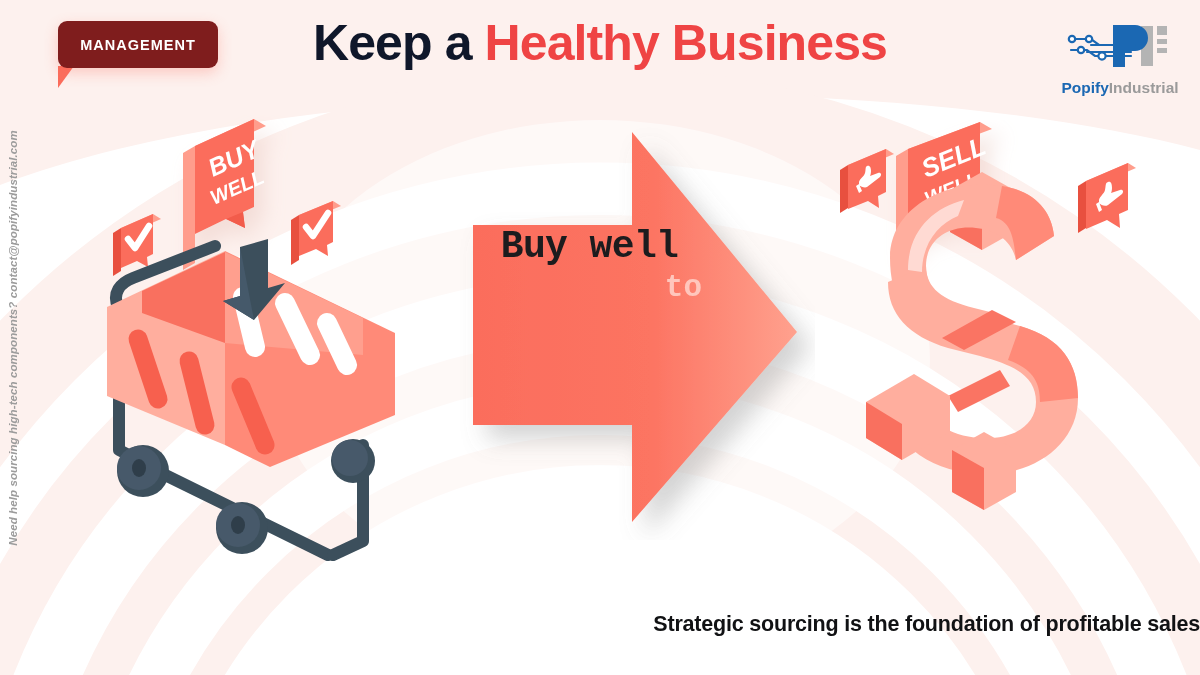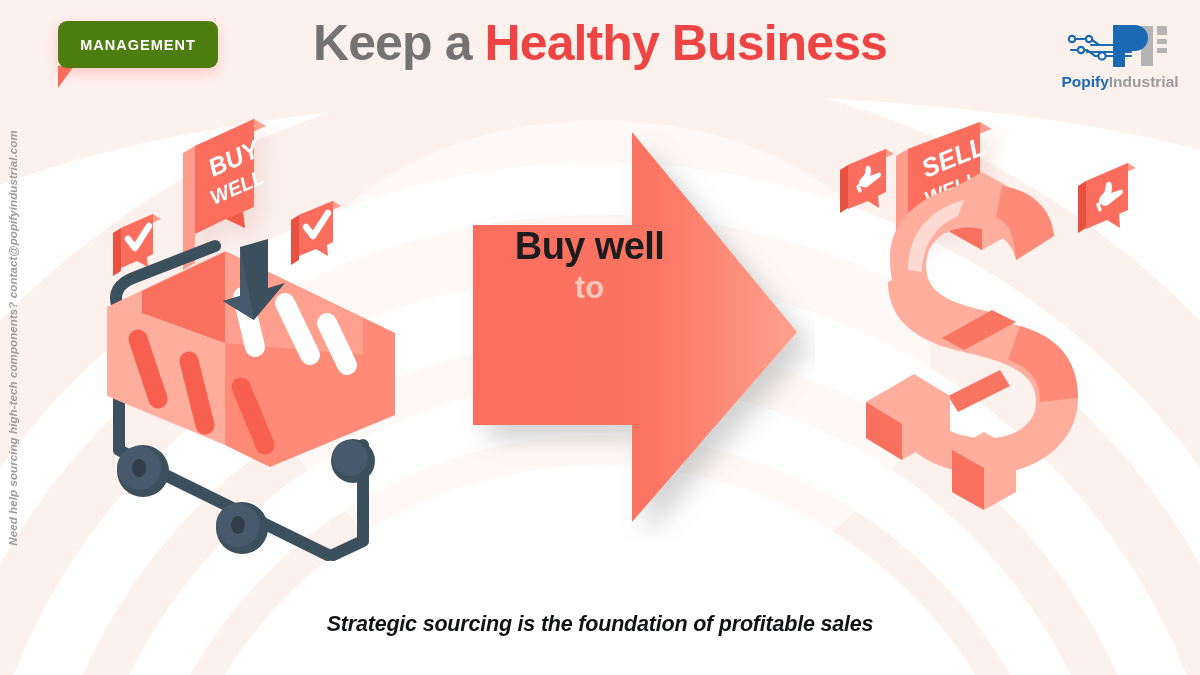--- a/index.html
+++ b/index.html
@@ -12,21 +12,21 @@
   }
   #stage { position:absolute; inset:0; width:1200px; height:675px; overflow:hidden; background:#ffffff; }
 
   
   .bg-layer { position:absolute; inset:0; z-index:0; pointer-events:none; }
 
   
   .badge {
     position:absolute; left:58px; top:21px;
     width:160px; height:47px;
-    background:#4d7c0f;
+    background:#7f1d1d;
     border-radius:9px;
     z-index:6;
     display:flex; align-items:center; justify-content:center;
     box-shadow:0 5px 14px rgba(251,109,92,0.30);
   }
   .badge-text {
     color:#ffffff; font-size:14.5px; font-weight:bold; letter-spacing:1.0px;
   }
   .badge-tail {
     position:absolute; left:58px; top:66px; width:0; height:0;
@@ -35,56 +35,56 @@
     z-index:5;
   }
 
   .main-title {
     position:absolute; left:0; right:0; top:16px;
     text-align:center; z-index:6;
     font-size:50px; font-weight:bold; letter-spacing:-0.9px;
     line-height:1.1;
     white-space:nowrap;
   }
-  .main-title .t-dark { color:#737373; }
+  .main-title .t-dark { color:#0f172a; }
   .main-title .t-accent { color:#ef4444; }
 
   
   .logo { position:absolute; right:16px; top:22px; z-index:7; width:128px; }
   .logo-mark { display:block; margin:0 auto; }
-  .logo-word { text-align:center; font-size:15.5px; font-weight:bold; line-height:1; margin-top:6px; white-space:nowrap; }
+  .logo-word { text-align:center; font-size:15.5px; font-weight:bold; line-height:1; margin-top:12px; white-space:nowrap; }
   .logo-word .lw-blue { color:#1B68B3; }
   .logo-word .lw-gray { color:#9A9A9A; }
 
   
   .vertical-note {
     position:absolute; left:-2px; top:0; height:675px; width:30px;
     z-index:6; display:flex; align-items:center; justify-content:center;
   }
   .vertical-note span {
     transform:rotate(-90deg); white-space:nowrap;
     font-size:11.5px; font-style:italic; font-weight:bold;
     color:#9C9C9C; letter-spacing:0.1px;
   }
 
   
   .arrow-wrap { position:absolute; left:455px; top:120px; width:360px; height:420px; z-index:4; }
-  .arrow-text { position:absolute; left:22px; top:105px; width:225px; text-align:center; z-index:5; }
+  .arrow-text { position:absolute; left:22px; top:105px; width:225px; text-align:center; z-index:5;font-family:Liberation Mono, monospace; }
   .arrow-line1 { font-size:38px; font-weight:bold; color:#1C1C1E; letter-spacing:-0.6px; line-height:1.15; }
-  .arrow-line2 { font-size:31px; font-weight:bold; color:#FFC6BC; line-height:1.25; }
+  .arrow-line2 { font-size:31px; font-weight:bold; color:#FFC6BC; line-height:1.25;text-align:right; }
   .arrow-line3 { font-size:38px; font-weight:bold; color:#ffffff; letter-spacing:-0.6px; line-height:1.15; }
 
   
   .cart-wrap { position:absolute; left:95px; top:115px; width:370px; height:460px; z-index:3; }
   .dollar-wrap { position:absolute; left:830px; top:120px; width:350px; height:455px; z-index:3; }
 
   
   .tagline {
-    position:absolute; left:0; right:0; bottom:38px; text-align:center; z-index:6;
-    font-size:21.5px; font-weight:bold; font-style:italic; color:#111214;
+    position:absolute; left:0; right:0; bottom:38px; text-align:right; z-index:6;
+    font-size:21.5px; font-weight:bold; color:#111214;
     letter-spacing:-0.2px; white-space:nowrap;
   }
 </style>
 </head>
 <body>
 
 <div id="stage">
 
   <svg class="bg-layer" width="1200" height="675" viewBox="0 0 1200 675">
     <defs>

